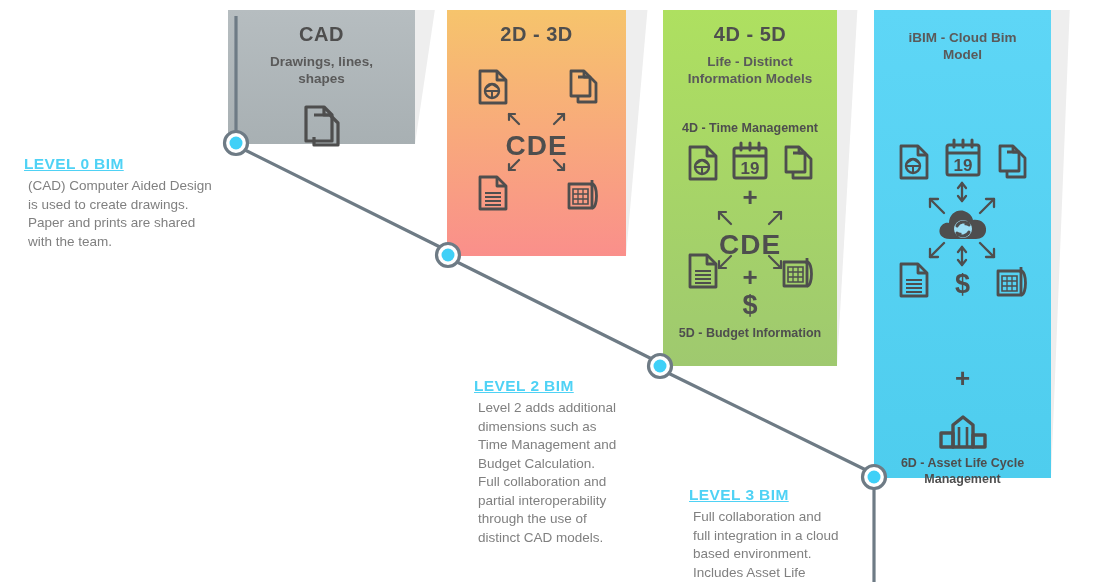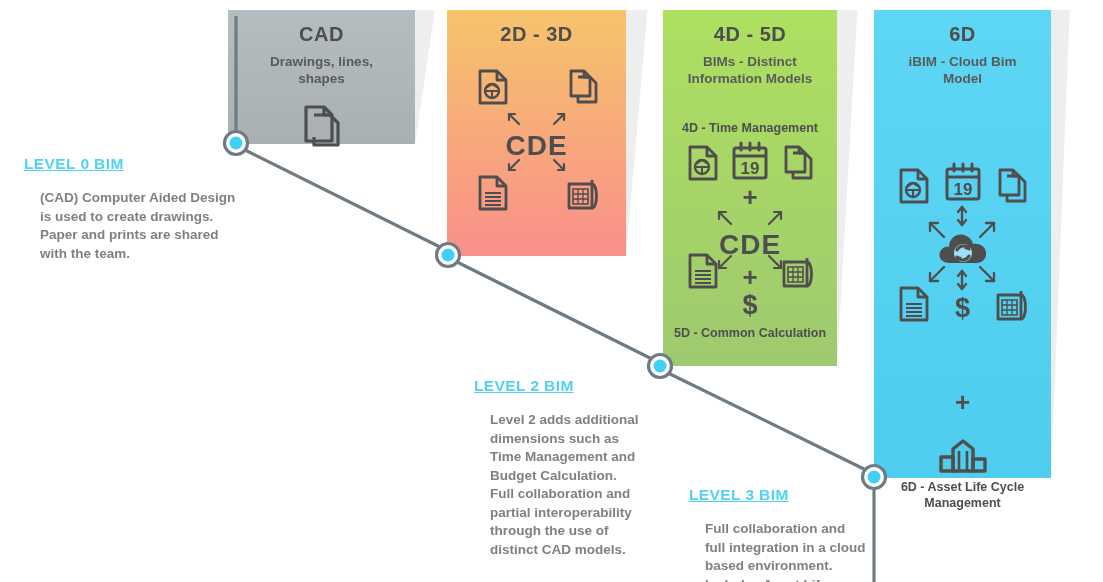--- a/index.html
+++ b/index.html
@@ -66,22 +66,22 @@
   .dollar{font-size:27px;font-weight:bold;color:#4e4e4e;line-height:1;}
 
   
   .level{position:absolute;}
   .level .lv-title{
     color:#4fd2f5;font-size:15.5px;font-weight:bold;letter-spacing:.4px;
     margin:0 0 1px 0;
     text-decoration:underline;
   }
   .level .lv-body{
-    color:#808080;font-size:13.5px;font-weight:bold;line-height:18.5px;
-    margin:16px;white-space:pre-line;
+    color:#808080;font-size:13.5px;font-weight:normal;line-height:18.5px;
+    margin:4px;white-space:pre-line;
   }
   #lvl0{left:24px;top:139px;width:232px;}
   #lvl1{left:249px;top:254px;width:232px;}
   #lvl2{left:474px;top:361px;width:200px;}
   #lvl3{left:689px;top:470px;width:196px;}
 
   svg.line-layer{position:absolute;left:0;top:0;width:1103px;height:582px;
     pointer-events:none;}
 </style>
 </head>
@@ -160,21 +160,21 @@
             <path d="M62 102 l0 -6 M62 102 l6 0"></path>
           <path d="M107 92 L117 102"></path>
             <path d="M117 102 l0 -6 M117 102 l-6 0"></path>
         </g>
       </svg>
     </div>
   </div>
 
   <div class="col" id="col-4d5d">
     <div class="col-title">4D - 5D</div>
-    <div class="col-sub" style="margin-top:7px;white-space:pre-line">BIMs - Distinct
+    <div class="col-sub" style="margin-top:7px;white-space:pre-line">Life - Distinct
 Information Models</div>
 
     <div class="col-caption" style="margin-top:33px">4D - Time Management</div>
 
     <div style="position:relative;height:185px;margin-top:8px">
 
       <span style="position:absolute;left:24px;top:0">
         <svg width="32" height="38" viewBox="0 0 32 38">
           <path d="M3 3 h17 l9 9 v23 h-26 z" fill="none" stroke="#4e4e4e" stroke-width="2.8" stroke-linejoin="round"></path>
           <path d="M20 3 v9 h9" fill="none" stroke="#4e4e4e" stroke-width="2.8" stroke-linejoin="round"></path>
@@ -230,25 +230,24 @@
           <path d="M106 80 L118 68"></path>
             <path d="M118 68 l0 7 M118 68 l-7 0"></path>
           <path d="M68 112 L56 124"></path>
             <path d="M56 124 l0 -7 M56 124 l7 0"></path>
           <path d="M106 112 L118 124"></path>
             <path d="M118 124 l0 -7 M118 124 l-7 0"></path>
         </g>
       </svg>
     </div>
 
-    <div class="col-caption" style="margin-top:-4px">5D - Common Calculation</div>
+    <div class="col-caption" style="margin-top:-4px">5D - Budget Information</div>
   </div>
 
   <div class="col" id="col-6d">
-    <div class="col-title">6D</div>
     <div class="col-sub" style="margin-top:7px;white-space:pre-line">iBIM - Cloud Bim
 Model</div>
 
     <div style="position:relative;height:200px;margin-top:80px">
 
       <span style="position:absolute;left:24px;top:0">
         <svg width="32" height="38" viewBox="0 0 32 38">
           <path d="M3 3 h17 l9 9 v23 h-26 z" fill="none" stroke="#4e4e4e" stroke-width="2.8" stroke-linejoin="round"></path>
           <path d="M20 3 v9 h9" fill="none" stroke="#4e4e4e" stroke-width="2.8" stroke-linejoin="round"></path>
           <circle cx="15" cy="23" r="7" fill="none" stroke="#4e4e4e" stroke-width="2.4"></circle>

